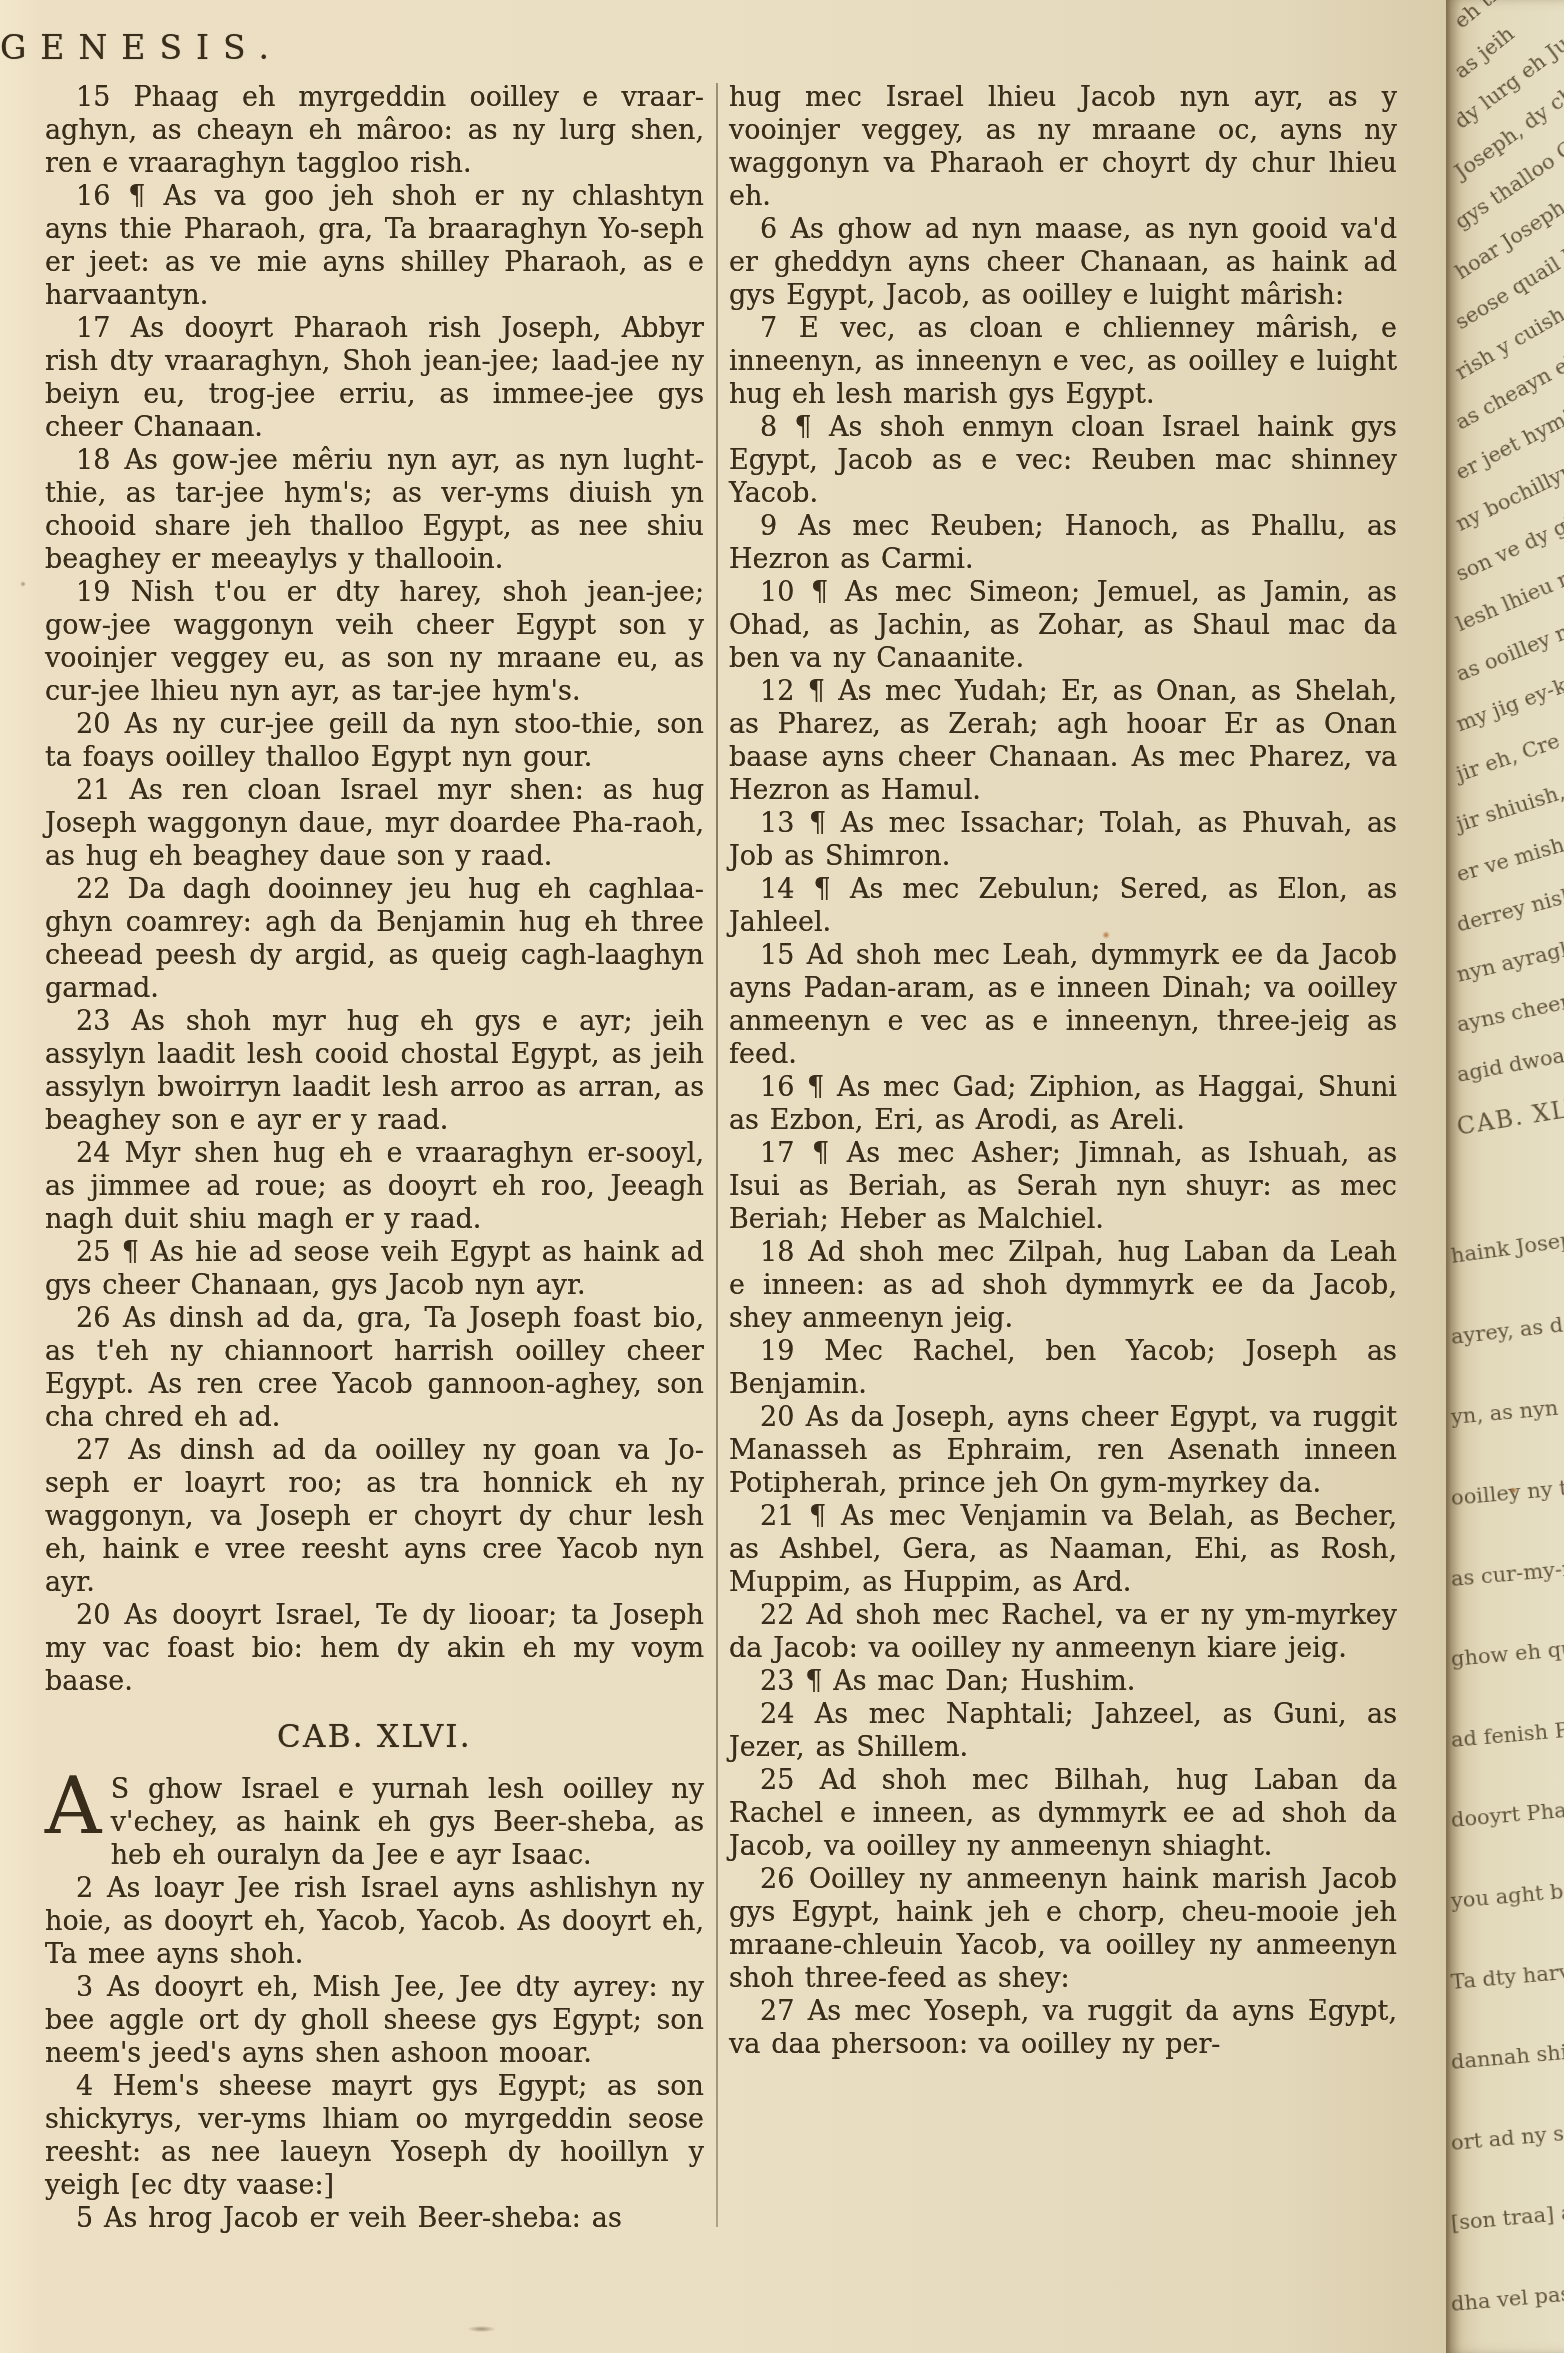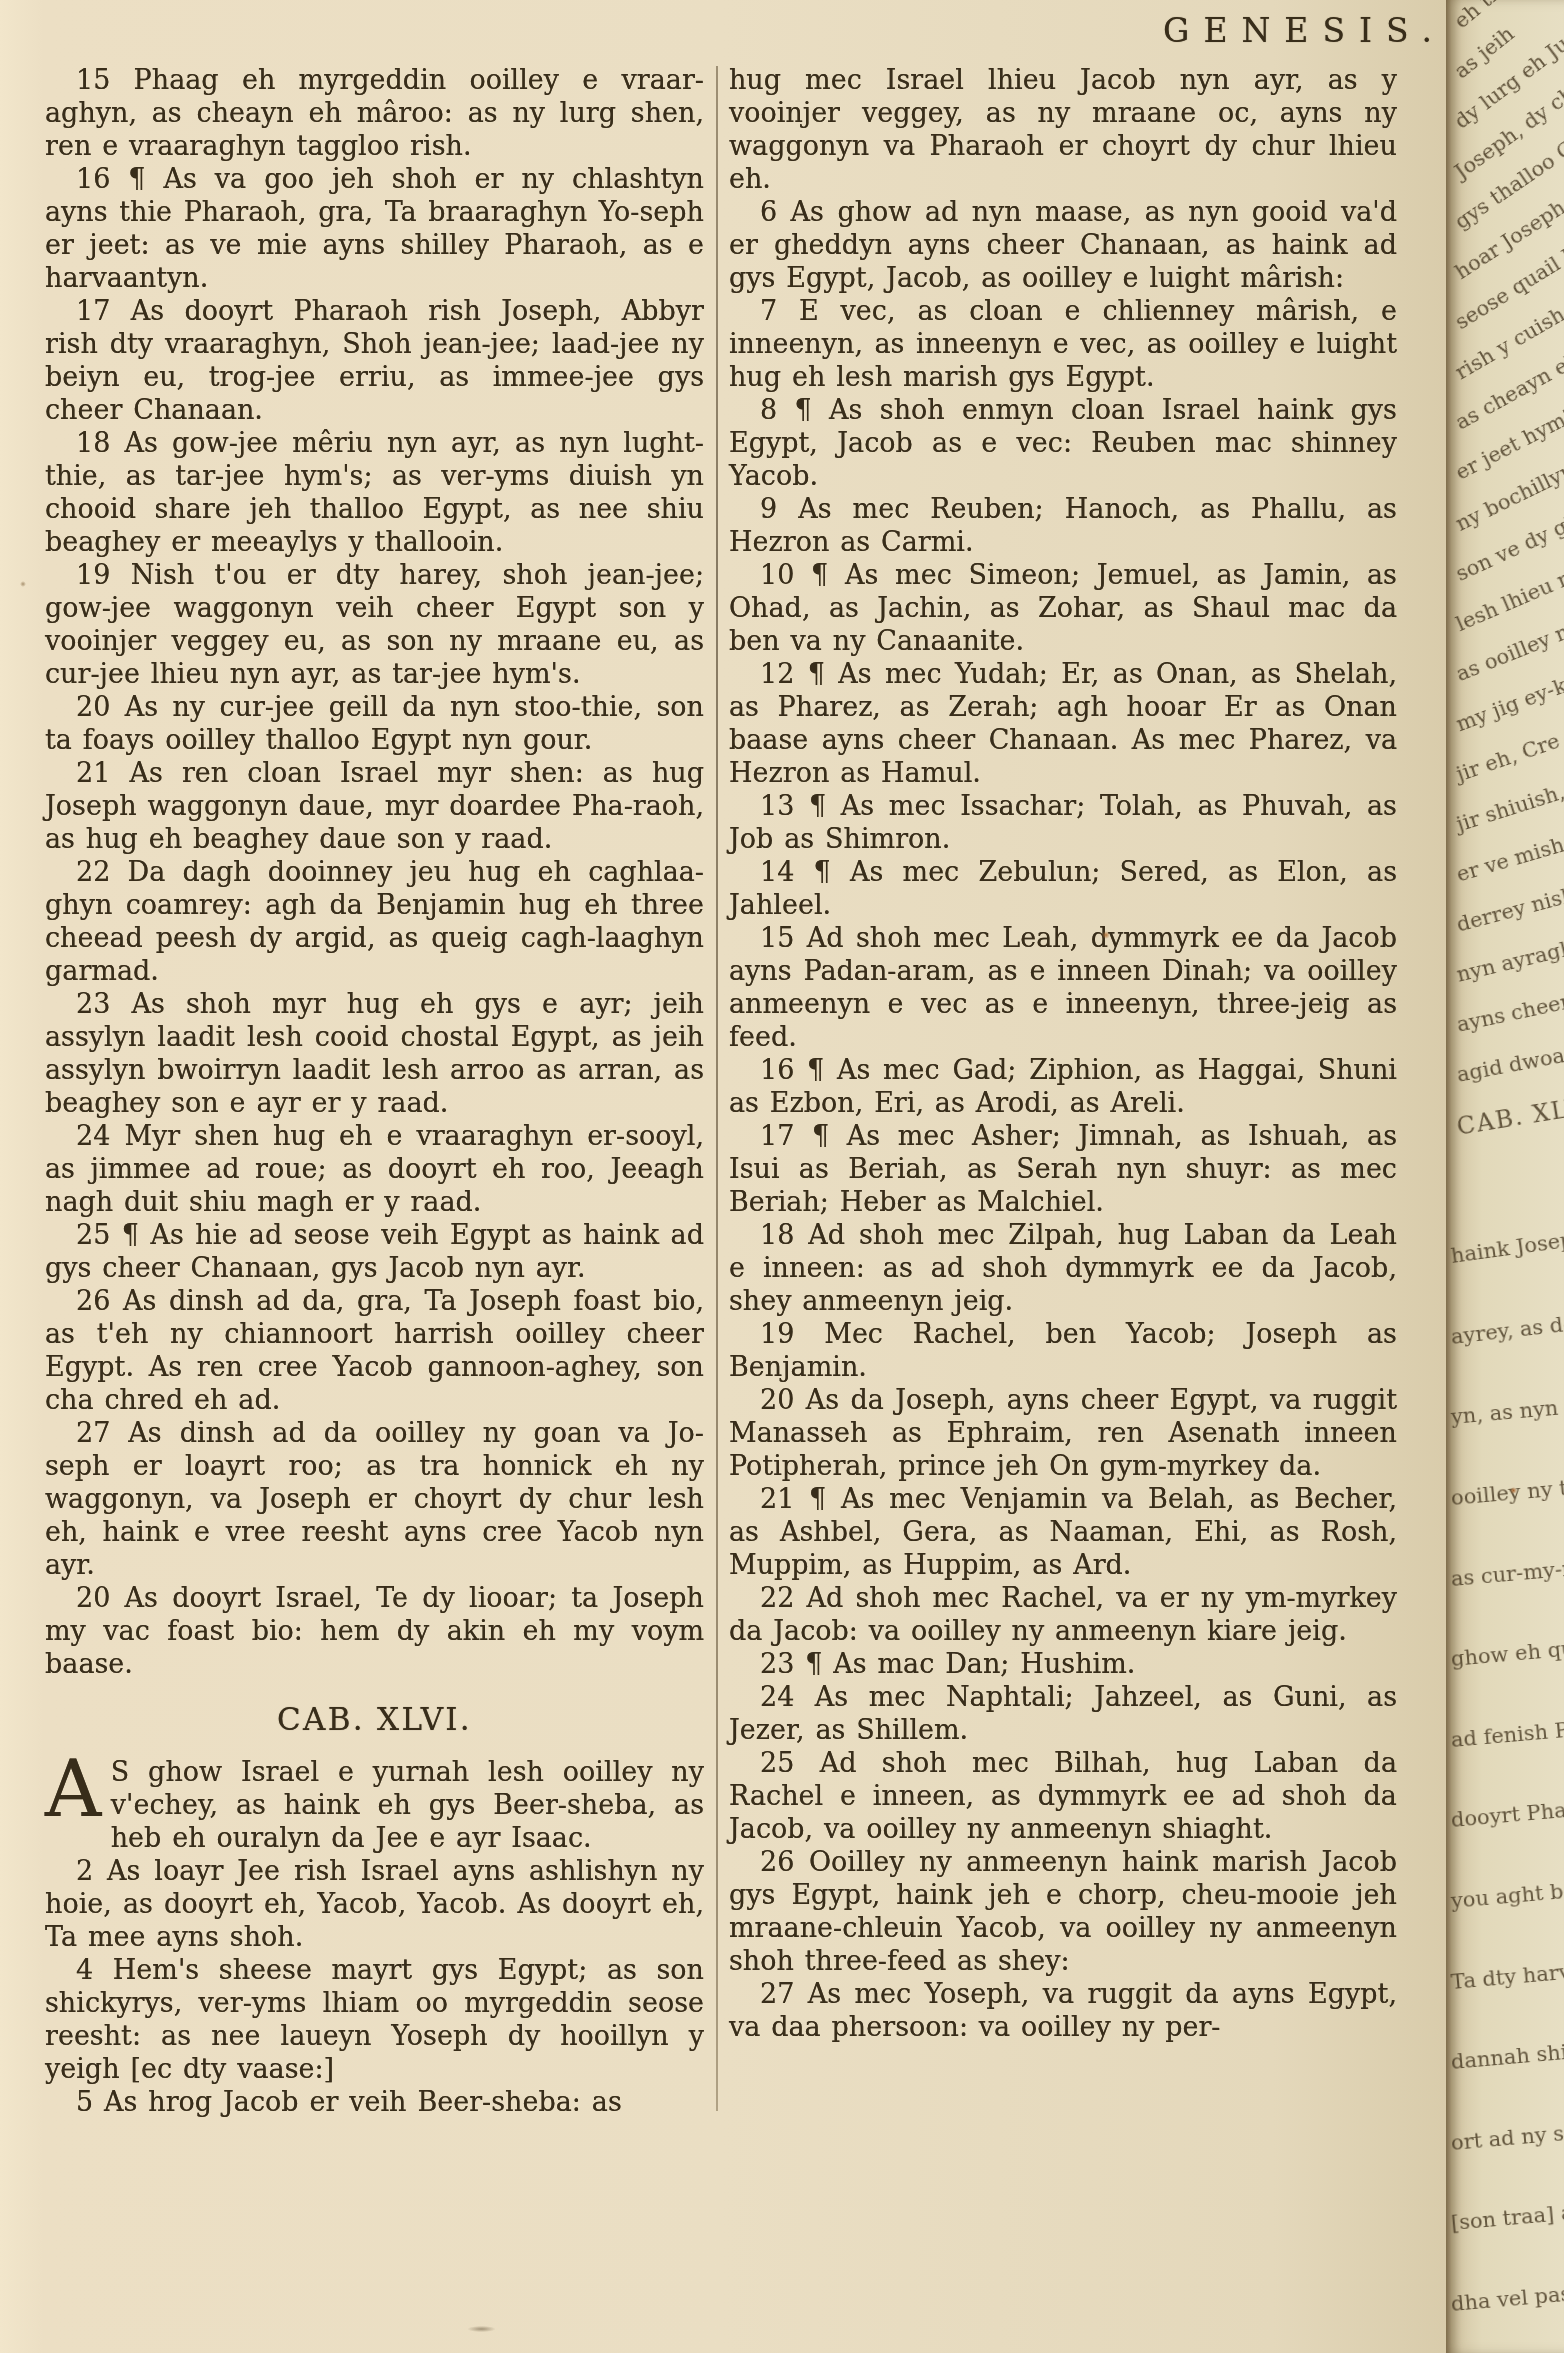--- a/index.html
+++ b/index.html
@@ -7,21 +7,21 @@
     width:1565px;height:2354px;position:relative;overflow:hidden;
     background:#e9dec4;
     font-family:"DejaVu Serif", serif;
     color:#382d1a;
   }
   .page{
     position:absolute;top:0;left:0;bottom:0;right:119px;
     background:linear-gradient(90deg,#f2e6cb 0%,#ecdfc4 3%,#eadec3 50%,#e4d8bb 88%,#d9ccab 100%);
   }
   .header{
-    margin-top:11px;text-align:right;
+    margin-top:28px;text-align:left;
     font-size:33px;letter-spacing:14px;
     text-shadow:0 0 0.8px rgba(50,38,20,.7);
   }
   .columns{display:flex;margin:12.5px 4.7px 0 45px;}
   .col{
     text-align:justify;font-size:27px;line-height:33px;
     text-shadow:0 0 0.5px rgba(52,40,22,.75);
   }
   .col.left{width:659px;}
   .col.right{width:668px;}
@@ -78,20 +78,21 @@
           <p class="verse">24 Myr shen hug eh e vraaraghyn er-sooyl, as jimmee ad roue; as dooyrt eh roo, Jeeagh nagh duit shiu magh er y raad.</p>
           <p class="verse">25 ¶ As hie ad seose veih Egypt as haink ad gys cheer Chanaan, gys Jacob nyn ayr.</p>
           <p class="verse">26 As dinsh ad da, gra, Ta Joseph foast bio, as t'eh ny chiannoort harrish ooilley cheer Egypt. As ren cree Yacob gannoon-aghey, son cha chred eh ad.</p>
           <p class="verse">27 As dinsh ad da ooilley ny goan va Jo-seph er loayrt roo; as tra honnick eh ny waggonyn, va Joseph er choyrt dy chur lesh eh, haink e vree reesht ayns cree Yacob nyn ayr.</p>
           <p class="verse">20 As dooyrt Israel, Te dy liooar; ta Joseph my vac foast bio: hem dy akin eh my voym baase.</p>
         </div>
       <h2 class="cab">CAB. XLVI.</h2>
       <div>
           <p class="verse dc"><span class="dropcap">A</span>S ghow Israel e yurnah lesh ooilley ny v'echey, as haink eh gys Beer-sheba, as heb eh ouralyn da Jee e ayr Isaac.</p>
           <p class="verse">2 As loayr Jee rish Israel ayns ashlishyn ny hoie, as dooyrt eh, Yacob, Yacob. As dooyrt eh, Ta mee ayns shoh.</p>
+          <p class="verse">3 As dooyrt eh, Mish Jee, Jee dty ayrey: ny bee aggle ort dy gholl sheese gys Egypt; son neem's jeed's ayns shen ashoon mooar.</p>
           <p class="verse">4 Hem's sheese mayrt gys Egypt; as son shickyrys, ver-yms lhiam oo myrgeddin seose reesht: as nee laueyn Yoseph dy hooillyn y yeigh [ec dty vaase:]</p>
           <p class="verse">5 As hrog Jacob er veih Beer-sheba: as</p>
         </div>
     </div>
     <div class="divider"></div>
     <div class="col right">
       <div>
           <p class="verse cont">hug mec Israel lhieu Jacob nyn ayr, as y vooinjer veggey, as ny mraane oc, ayns ny waggonyn va Pharaoh er choyrt dy chur lhieu eh.</p>
           <p class="verse">6 As ghow ad nyn maase, as nyn gooid va'd er gheddyn ayns cheer Chanaan, as haink ad gys Egypt, Jacob, as ooilley e luight mârish:</p>
           <p class="verse">7 E vec, as cloan e chlienney mârish, e inneenyn, as inneenyn e vec, as ooilley e luight hug eh lesh marish gys Egypt.</p>

